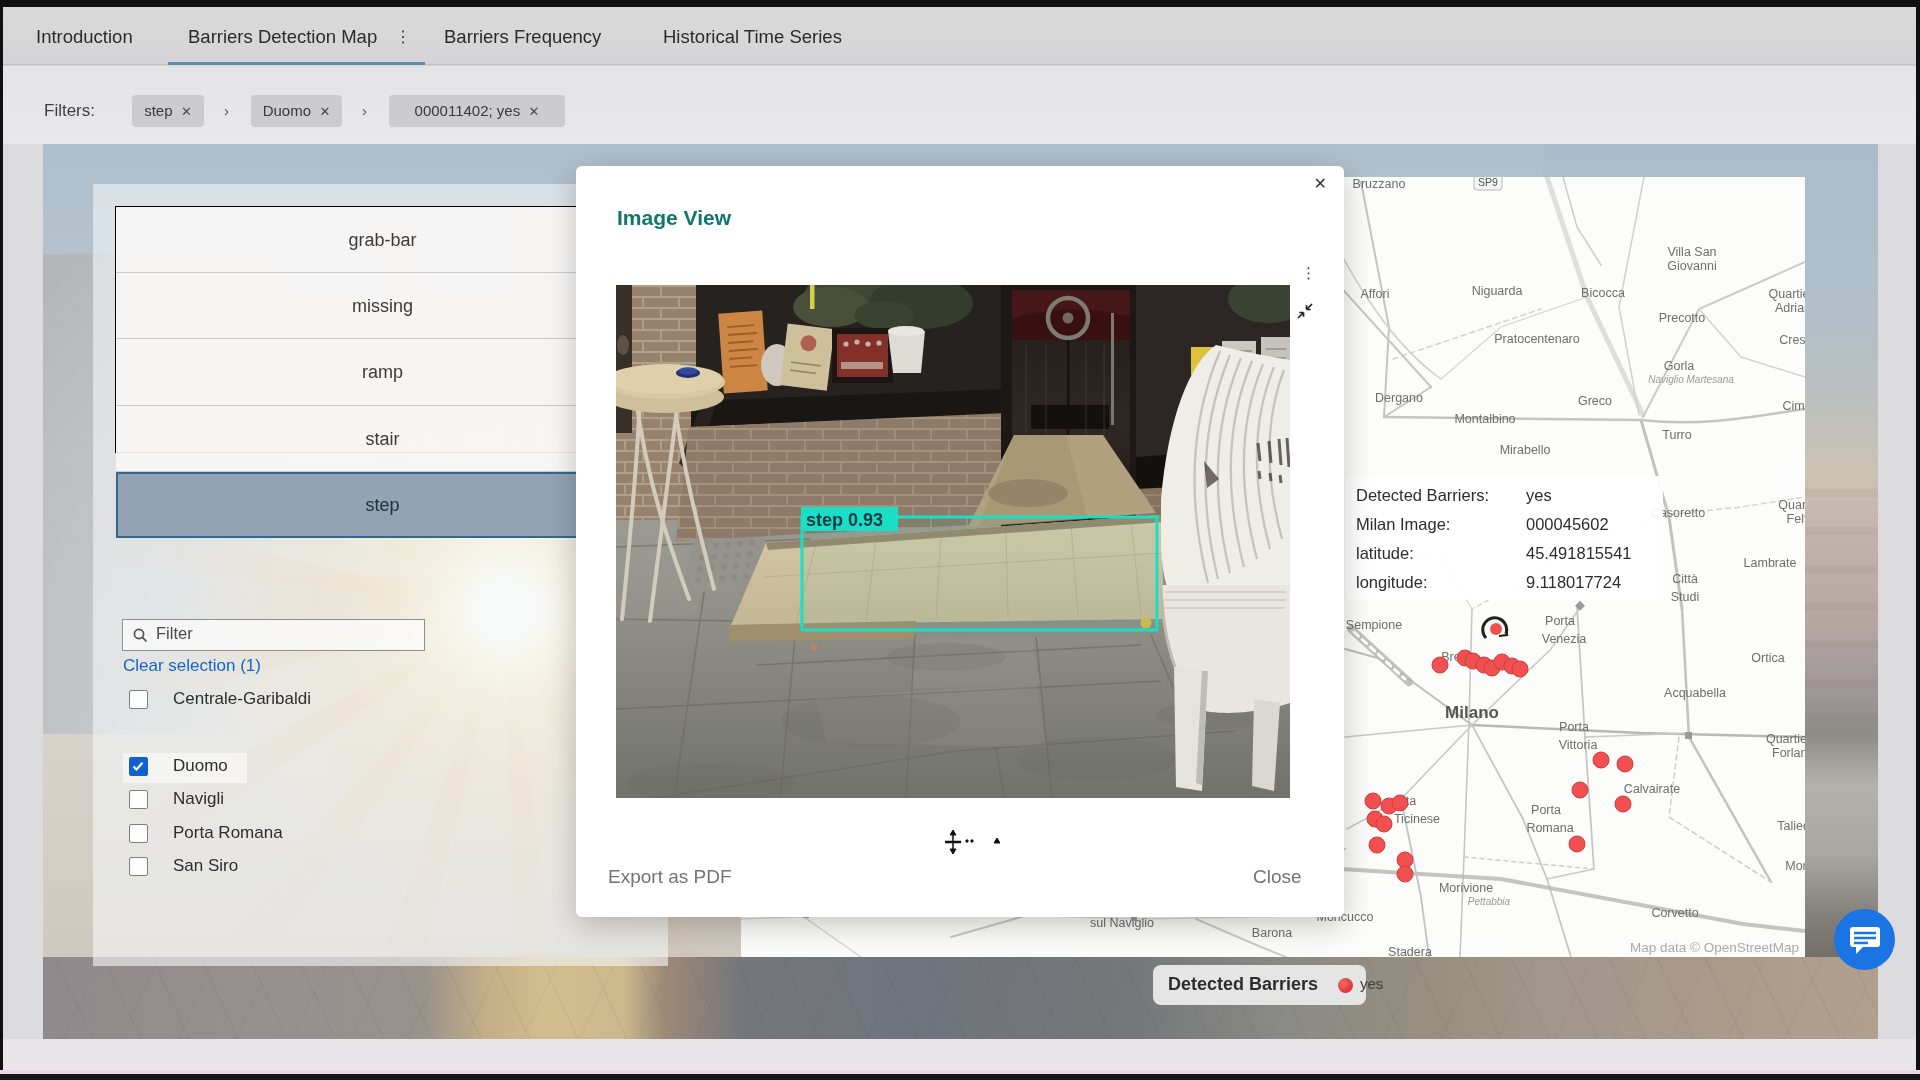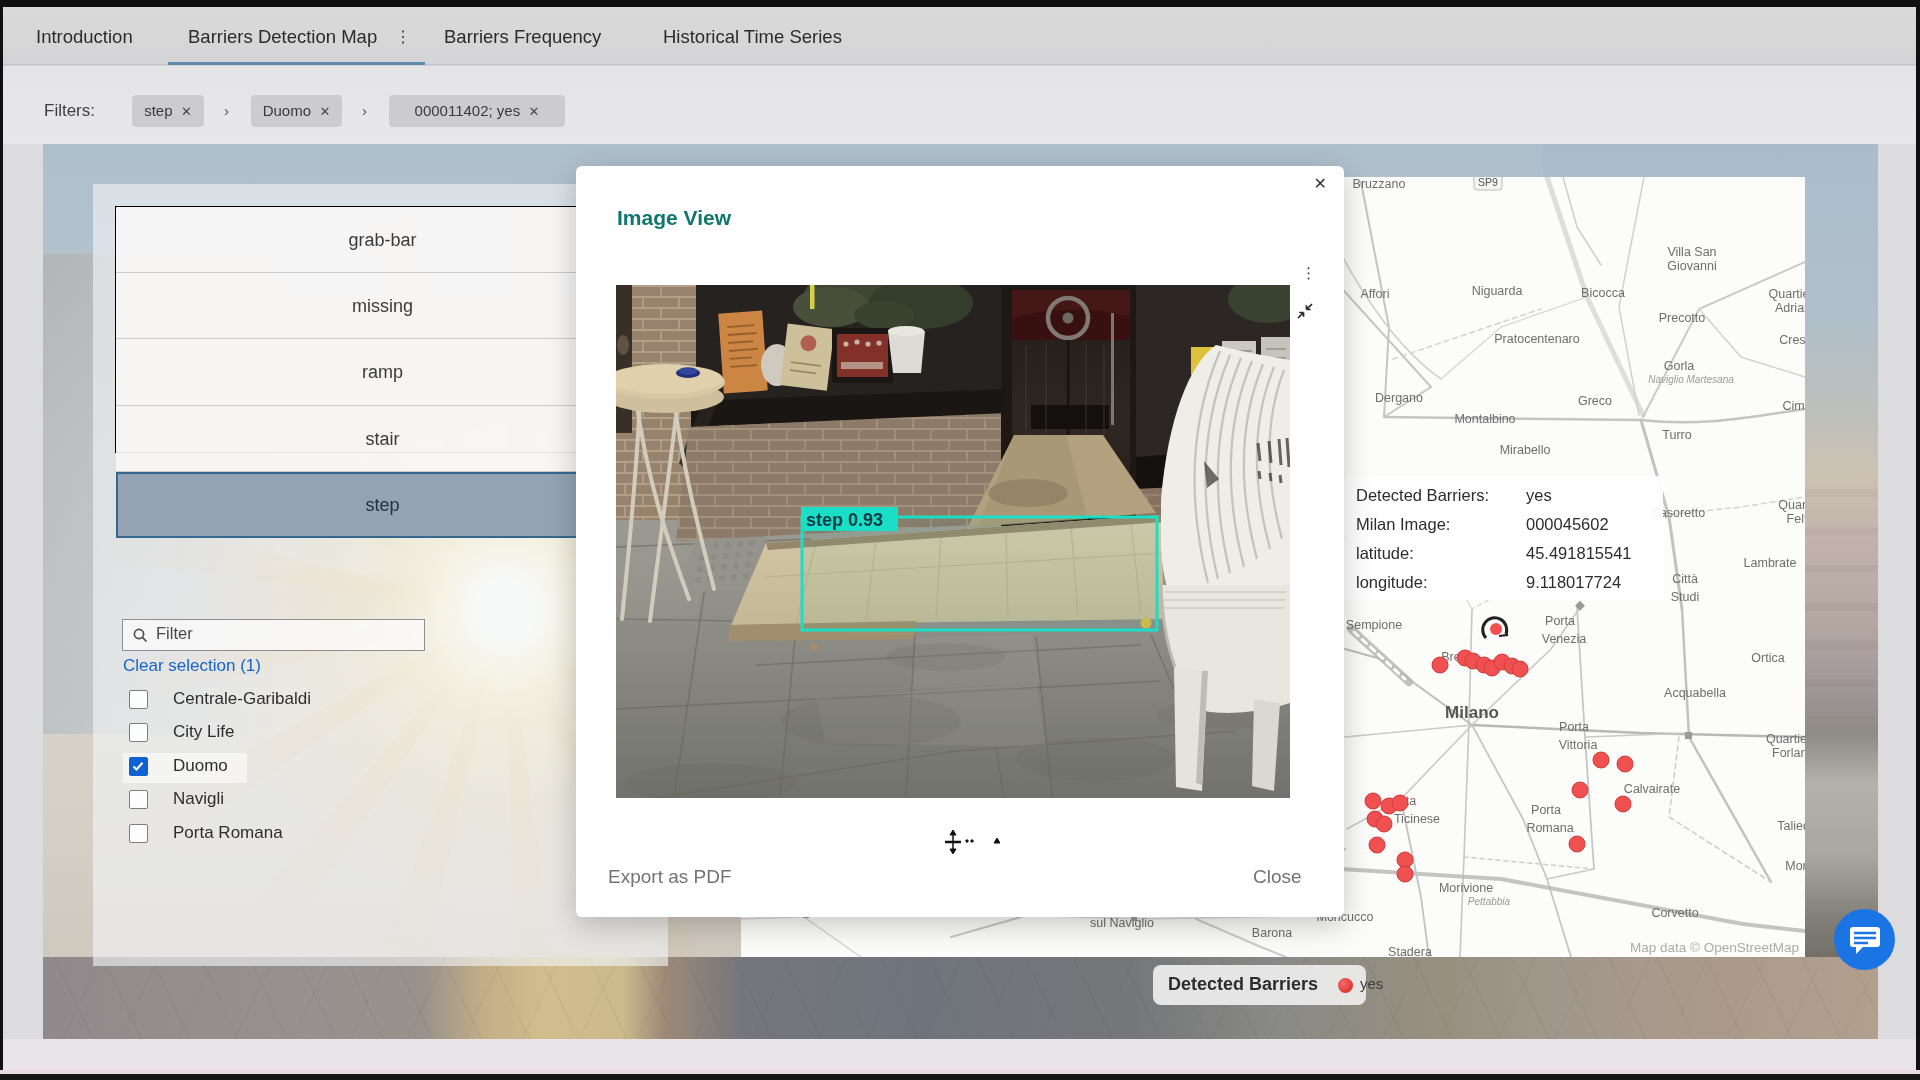--- a/index.html
+++ b/index.html
@@ -150,40 +150,40 @@
         <circle cx="7" cy="7" r="4.6" fill="none" stroke="#4f4f4f" stroke-width="1.7"></circle>
         <line x1="10.4" y1="10.4" x2="14.5" y2="14.5" stroke="#4f4f4f" stroke-width="1.7"></line>
       </svg>
       <span style="position:absolute;left:33px;top:4px;font-size:16.5px;color:#4a4a4a;">Filter</span>
     </div>
     <div class="abs" id="clearsel">Clear selection (1)</div>
     <div class="cbrow" style="top:544px;">
         <span class="cb"></span>
         <span class="cbl">Centrale-Garibaldi</span>
       </div>
-    <div class="cbrow" style="top:577px;">
-        <span class="cb"></span>
-        <span class="cbl">City Life</span>
-      </div>
     <div class="cbrow" style="top:611px;">
         <span class="hl"></span>
         <span class="cb cbon">
           <svg width="12" height="11" viewBox="0 0 12 11">
             <path d="M1.5 5.5 L4.5 8.5 L10.5 1.8" fill="none" stroke="#fff" stroke-width="2.1"></path>
           </svg>
         </span>
         <span class="cbl">Duomo</span>
       </div>
     <div class="cbrow" style="top:644px;">
         <span class="cb"></span>
         <span class="cbl">Navigli</span>
       </div>
     <div class="cbrow" style="top:678px;">
         <span class="cb"></span>
         <span class="cbl">Porta Romana</span>
+      </div>
+    <div class="cbrow" style="top:711px;">
+        <span class="cb"></span>
+        <span class="cbl">San Siro</span>
       </div>
   </div>
 
   <svg class="abs" id="map" width="1064" height="780" viewBox="0 0 1064 780">
     <rect x="0" y="0" width="1064" height="780" fill="#fcfcfb"></rect>
     <g stroke-linecap="round" fill="none">
       <path d="M 620 5 L 648 150 L 643 240" stroke="#c4c4c4" stroke-width="2"></path>
       <path d="M 500 0 L 690 210" stroke="#c6c6c6" stroke-width="2"></path>
       <path d="M 560 0 C 600 80 640 160 700 202" stroke="#cfcfcf" stroke-width="1.5"></path>
       <path d="M 806 0 L 846 120 L 902 238" stroke="#cacaca" stroke-width="5" opacity="0.6"></path>

